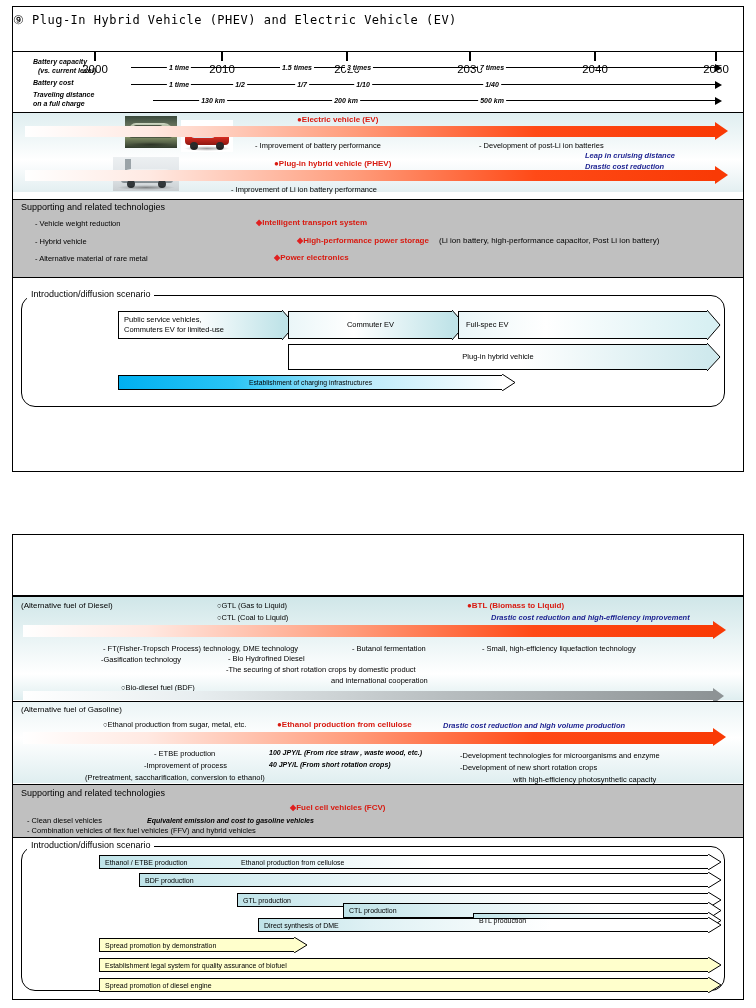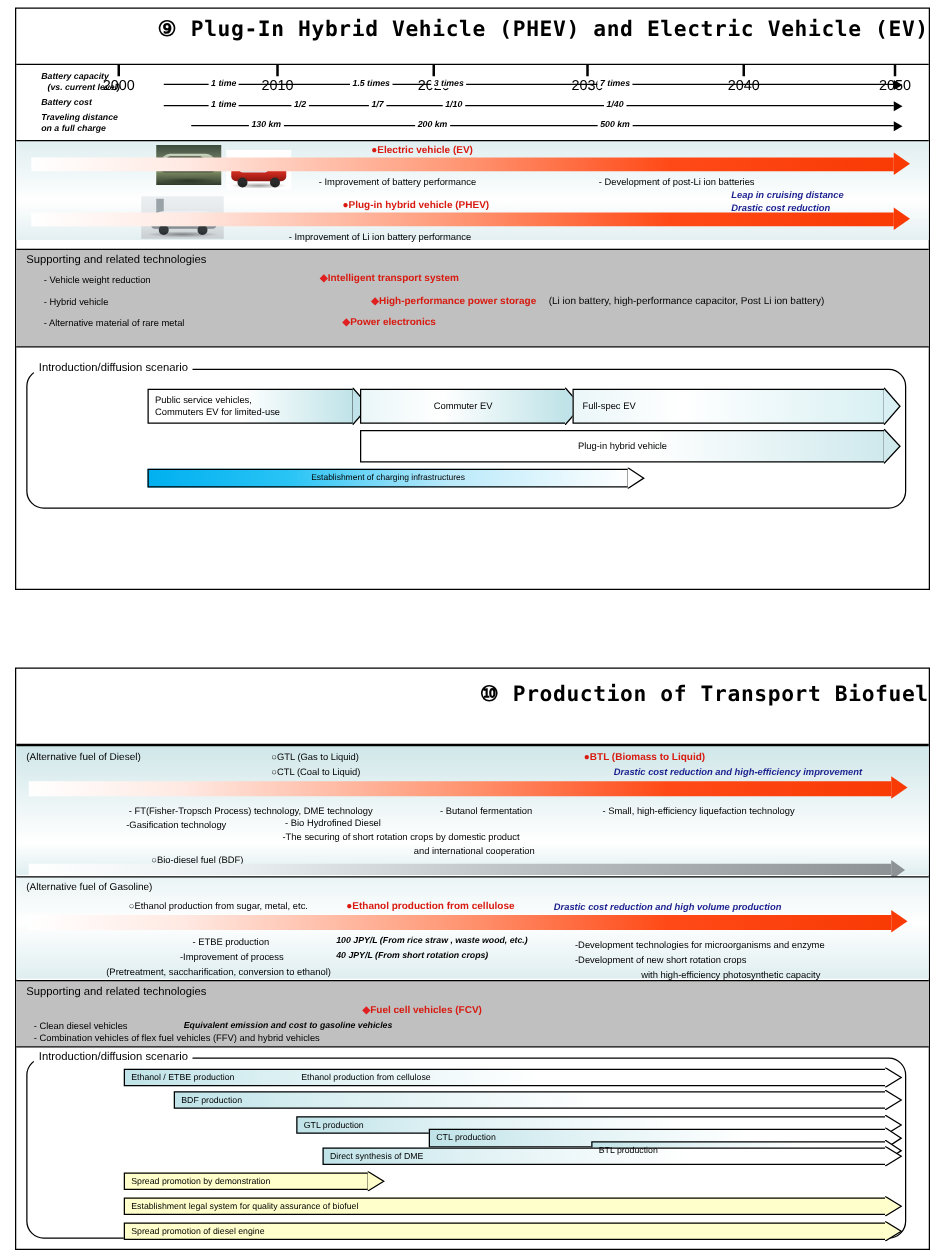--- a/index.html
+++ b/index.html
@@ -3,22 +3,22 @@
 <meta charset="utf-8">
 <style>
   html,body{margin:0;padding:0;background:#fff;}
   body{width:756px;height:1008px;font-family:"Liberation Sans",sans-serif;color:#000;}
   .page{position:relative;width:756px;height:1008px;overflow:hidden;}
 
   .panel{position:absolute;left:12px;width:732px;border:1px solid #000;background:#fff;box-sizing:border-box;}
   #panel-ev{top:6px;height:466px;}
   #panel-bio{top:534px;height:466px;}
 
-  .title{position:absolute;left:0;width:100%;text-align:right;font-family:"DejaVu Sans Mono",monospace;
-         font-size:17px;font-weight:bold;letter-spacing:.5px;}
+  .title{position:absolute;left:0;width:100%;text-align:left;font-family:"DejaVu Sans Mono",monospace;
+         font-size:12px;font-weight:normal;letter-spacing:.5px;}
 
   
   .axis{position:absolute;left:0;width:100%;}
   .axis .yr{position:absolute;font-size:11.5px;transform:translateX(-50%);white-space:nowrap;margin-top:28px;}
   .axis-line{position:absolute;left:0;width:100%;border-top:1px solid #000;}
   .tick{position:absolute;width:2px;height:9px;background:#000;transform:translateX(-1px);}
 
   
   .metric-label{position:absolute;font-size:7px;font-style:italic;font-weight:bold;line-height:1.25;}
   .mline{position:absolute;height:0;border-top:1.4px solid #000;}
@@ -230,21 +230,20 @@
       <div class="chev-body"></div>
       <svg class="chev-tip" viewBox="0 0 14 17" preserveAspectRatio="none">
         <path d="M0,0 L13,8.5 L0,17" fill="#ffffff" stroke="#000" stroke-width="1"></path>
       </svg>
       <div class="cl" style="font-size:6.8px;">Establishment of charging infrastructures</div>
     </div>
   </div>
 
   <div class="panel" id="panel-bio">
 
-    <div class="title" style="top:10px;">⑩ Production of Transport Biofuel</div>
 
     <div class="axis" style="top:42px;">
       <div class="yr" style="left:82px;">2000</div>
       <div class="yr" style="left:209px;">2010</div>
       <div class="yr" style="left:334px;">2020</div>
       <div class="yr" style="left:457px;">2030</div>
       <div class="yr" style="left:582px;">2040</div>
       <div class="yr" style="left:703px;">2050</div>
       <div class="axis-line" style="top:18px;"></div>
       <div class="tick" style="left:82px;top:19px;"></div>

